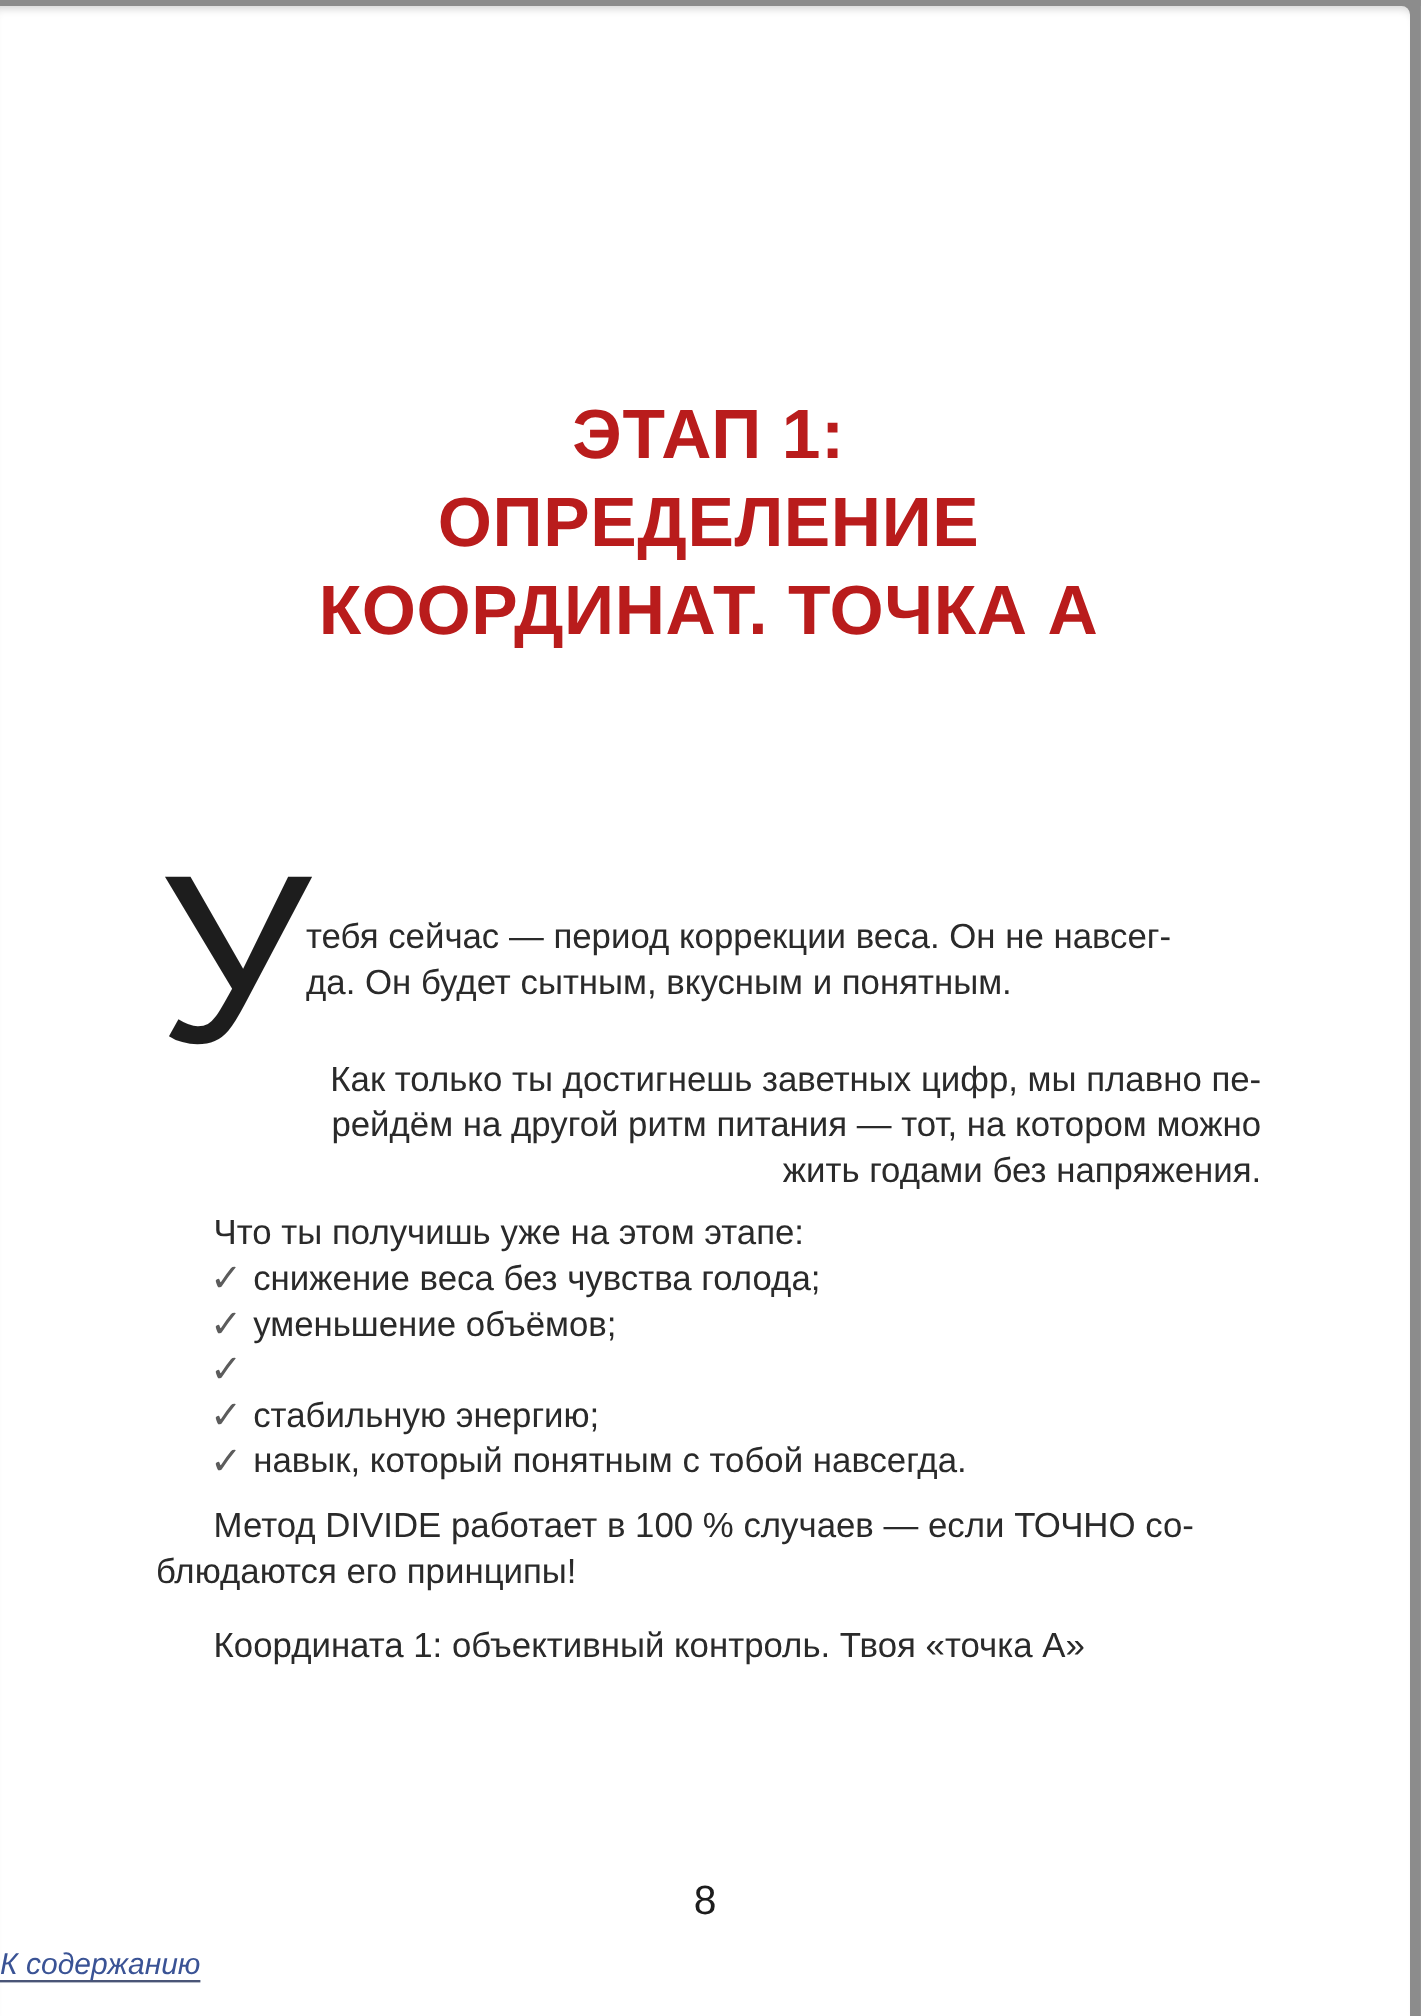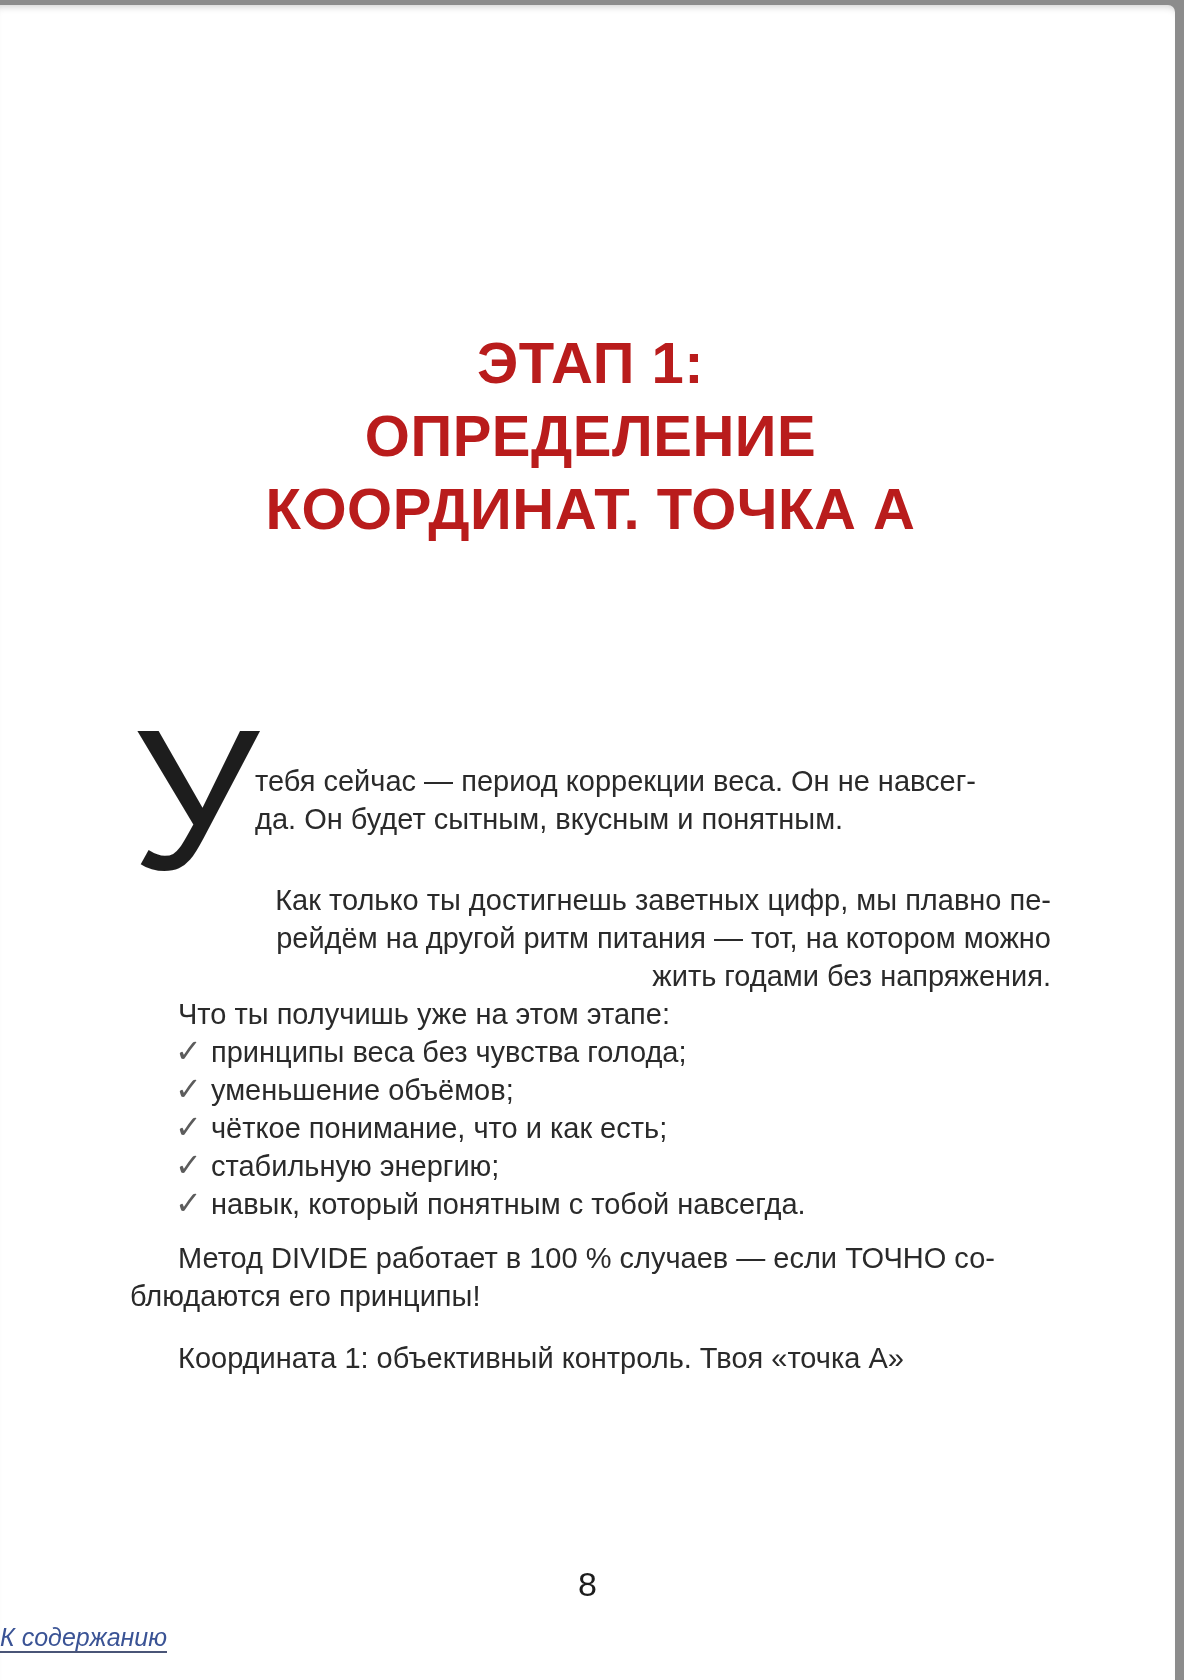--- a/index.html
+++ b/index.html
@@ -35,21 +35,21 @@
     min-height:114px;
   }
   .drop-cap {
     position:absolute;
     left:2px; top:695px;
     font-size:200px; line-height:1;
     font-weight:normal;
     color:#1d1d1d;
   }
   .para-transition { margin-top:5px; text-indent:48px; text-align:right; }
-  .para-benefits-intro { text-indent:48px; }
+  .para-benefits-intro { text-indent:48px;margin-top:14px; }
   .benefits-list { padding-left:45px; list-style:none; }
   .benefit-item { display:flex; align-items:flex-start; height:38px; }
   .check-icon {
     flex:0 0 28px;
     color:#5c5c5c;
     font-size:32px; line-height:36px;
     margin-right:8px;
   }
   .para-method { margin-top:16px; text-indent:48px; }
   .para-coordinate { margin-top:24px; text-indent:48px; }
@@ -101,29 +101,28 @@
 
     <p class="para para-transition">Как только ты достигнешь заветных цифр, мы плавно пе-
 рейдём на другой ритм питания — тот, на котором можно
 жить годами без напряжения.</p>
 
     <p class="para para-benefits-intro">Что ты получишь уже на этом этапе:</p>
 
     <ul class="benefits-list">
       <li class="benefit-item">
         <span class="check-icon">✓</span>
-        <span>принципы веса без чувства голода;</span>
+        <span>снижение веса без чувства голода;</span>
       </li>
       <li class="benefit-item">
         <span class="check-icon">✓</span>
         <span>уменьшение объёмов;</span>
       </li>
       <li class="benefit-item">
         <span class="check-icon">✓</span>
-        <span>чёткое понимание, что и как есть;</span>
       </li>
       <li class="benefit-item">
         <span class="check-icon">✓</span>
         <span>стабильную энергию;</span>
       </li>
       <li class="benefit-item">
         <span class="check-icon">✓</span>
         <span>навык, который понятным с тобой навсегда.</span>
       </li>
     </ul>

